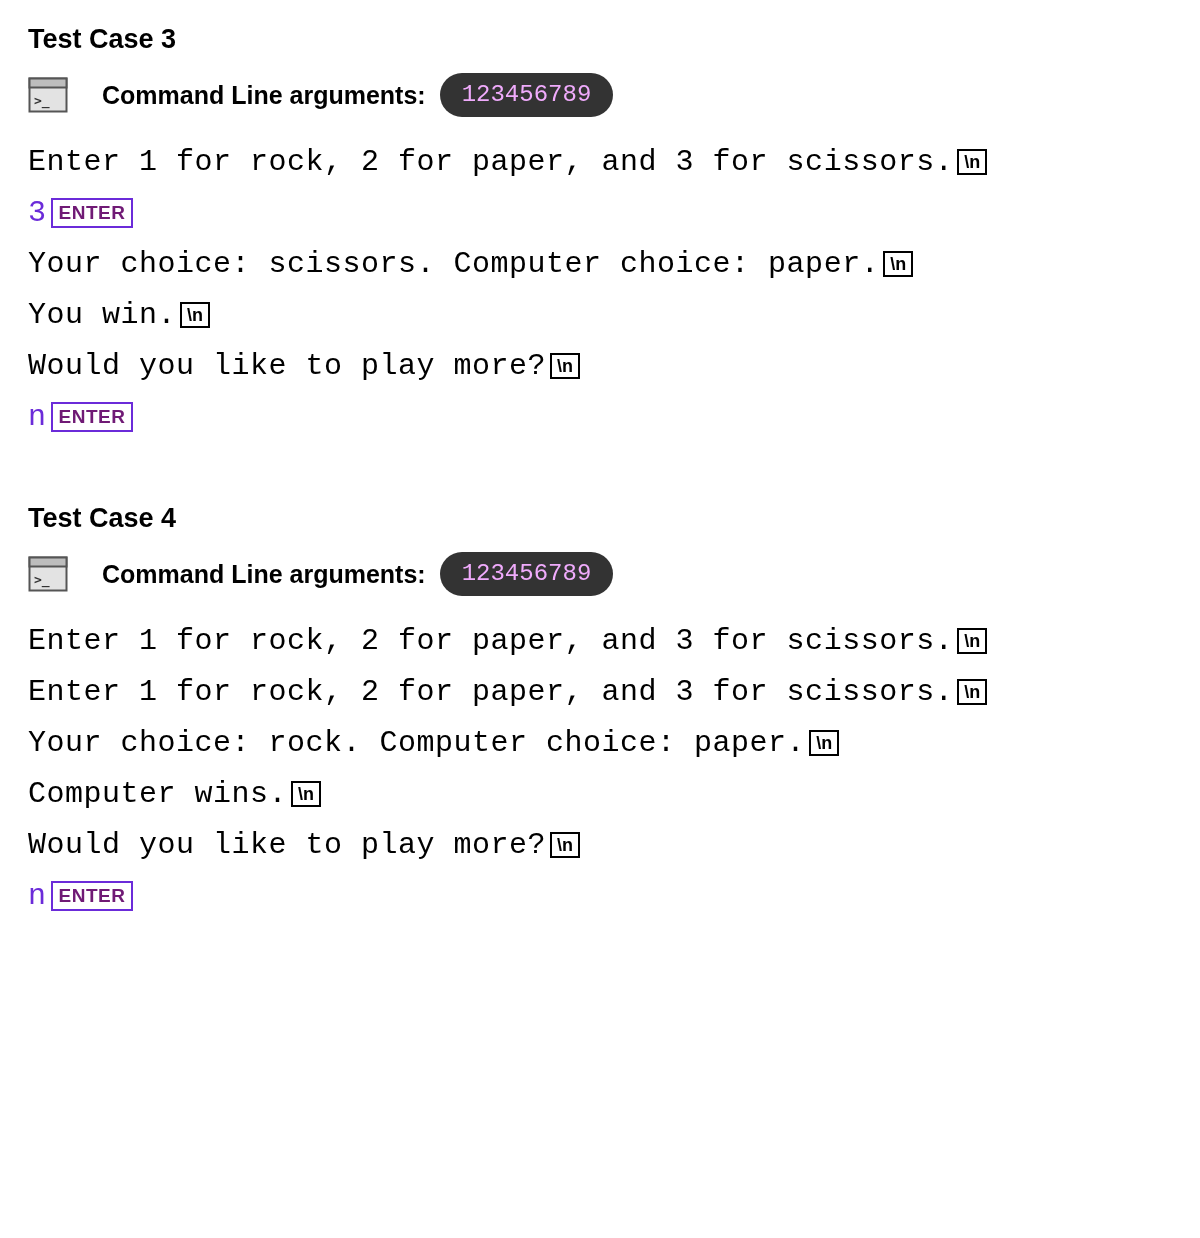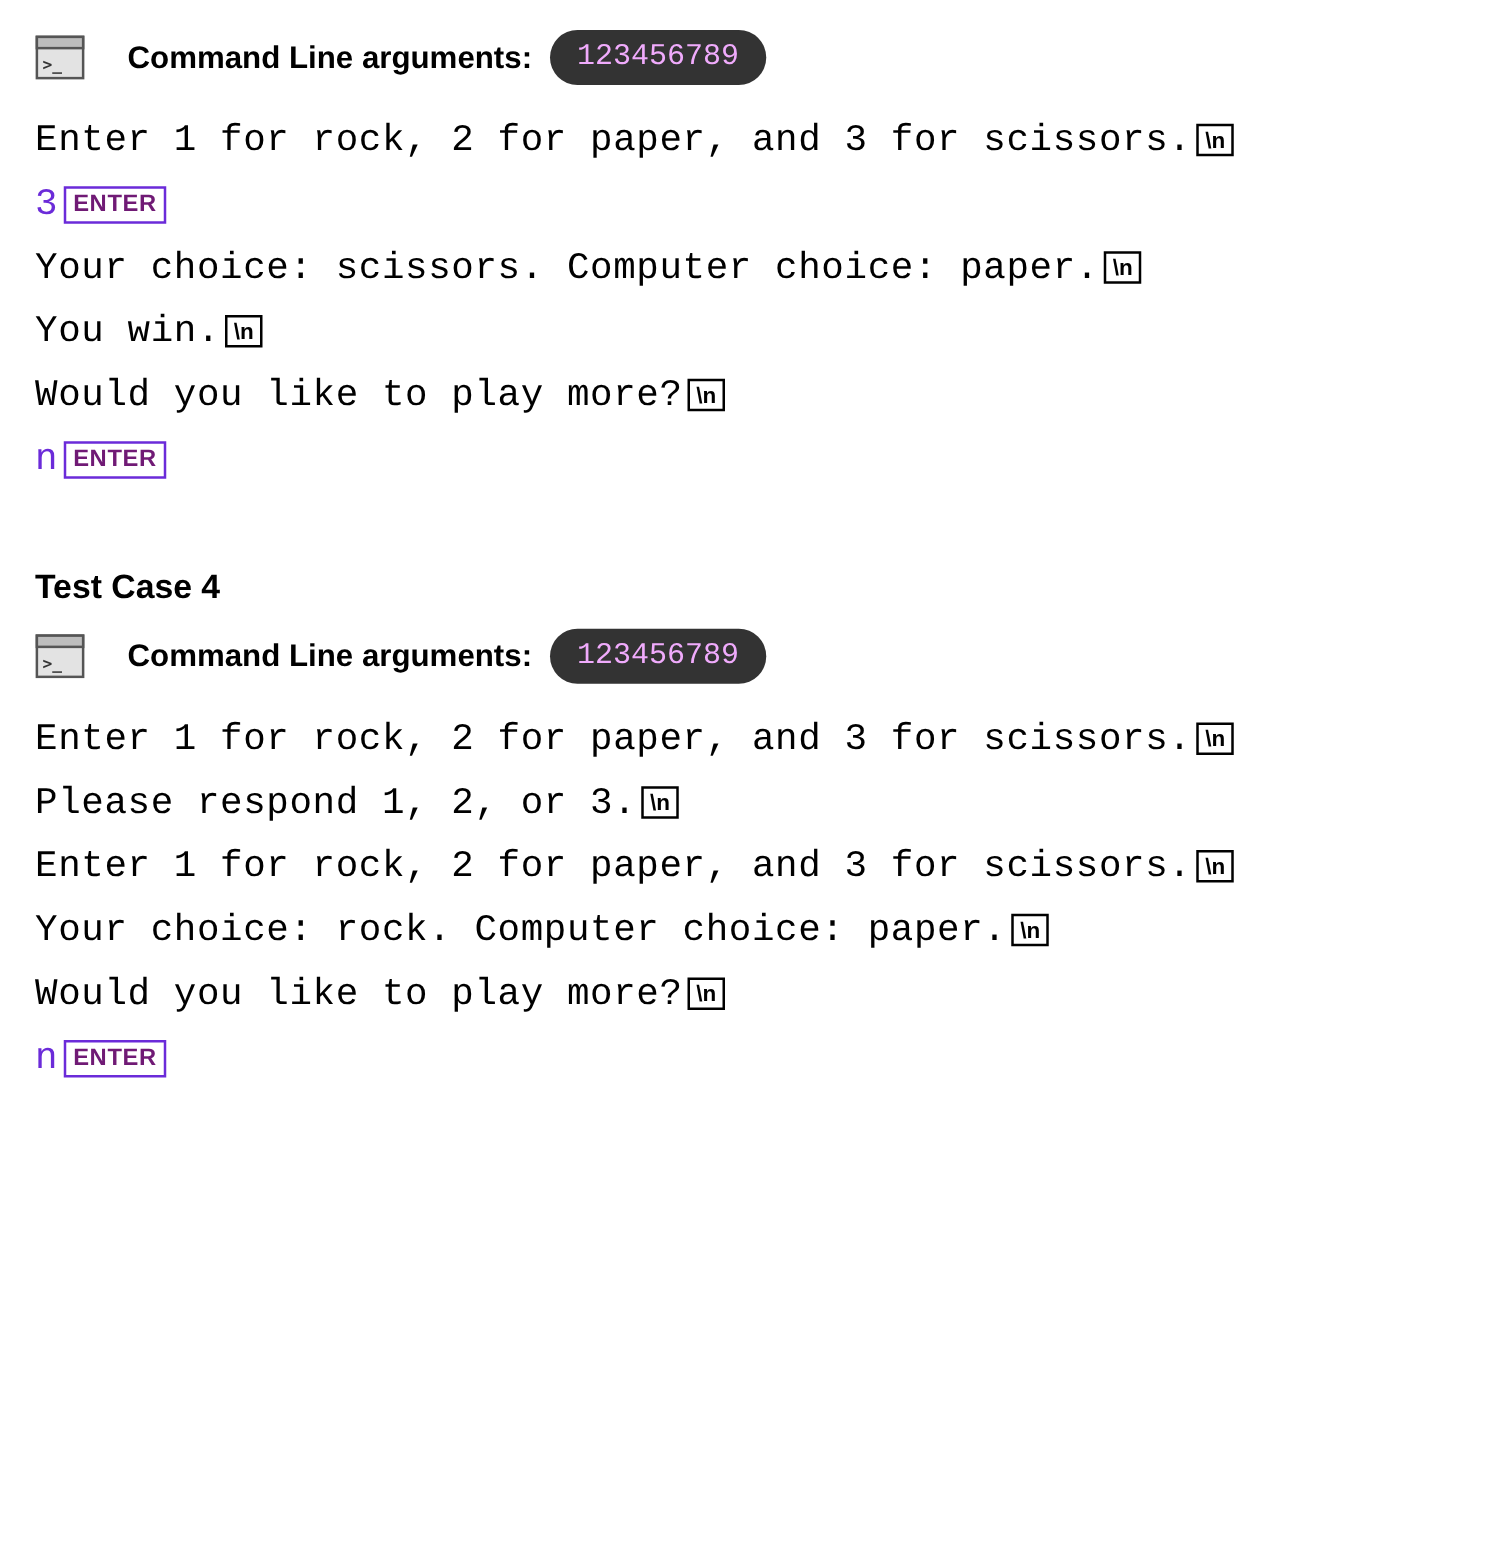--- a/index.html
+++ b/index.html
@@ -85,20 +85,21 @@
     vertical-align: 2px;
     margin-left: 4px;
     letter-spacing: 0.5px;
   }
 </style>
 </head>
 <body>
 
 <div id="root">
     <section class="test-case">
+      <h2 class="test-title">Test Case 3</h2>
       <div class="cmd-row">
         <span class="terminal-icon">
           <svg width="40" height="36" viewBox="0 0 40 36">
     <rect x="1.5" y="1.5" width="37" height="33" fill="#e3e3e3" stroke="#555" stroke-width="2"></rect>
     <rect x="1.5" y="1.5" width="37" height="9" fill="#bdbdbd" stroke="#555" stroke-width="2"></rect>
     <text x="6" y="28" font-family="monospace" font-size="13" fill="#333" font-weight="bold">&gt;_</text>
   </svg>
         </span>
         <span class="cmd-label">Command Line arguments:</span>
         <span class="pill">123456789</span>
@@ -120,20 +121,20 @@
     <rect x="1.5" y="1.5" width="37" height="33" fill="#e3e3e3" stroke="#555" stroke-width="2"></rect>
     <rect x="1.5" y="1.5" width="37" height="9" fill="#bdbdbd" stroke="#555" stroke-width="2"></rect>
     <text x="6" y="28" font-family="monospace" font-size="13" fill="#333" font-weight="bold">&gt;_</text>
   </svg>
         </span>
         <span class="cmd-label">Command Line arguments:</span>
         <span class="pill">123456789</span>
       </div>
       <div class="console">
         <span class="line"><span>Enter 1 for rock, 2 for paper, and 3 for scissors.</span><span class="nl-badge">\n</span></span>
-        <span class="line"><span>Please respond 1, 2, or 3.</span><span class="nl-badge">\n</span></span>
         <span class="line"><span>Enter 1 for rock, 2 for paper, and 3 for scissors.</span><span class="nl-badge">\n</span></span>
         <span class="line"><span>Your choice: rock. Computer choice: paper.</span><span class="nl-badge">\n</span></span>
+        <span class="line"><span>Computer wins.</span><span class="nl-badge">\n</span></span>
         <span class="line"><span>Would you like to play more?</span><span class="nl-badge">\n</span></span>
         <span class="line"><span class="input-text">n</span><span class="enter-badge">ENTER</span></span>
       </div>
     </section>
   </div>
 
 </body></html>

